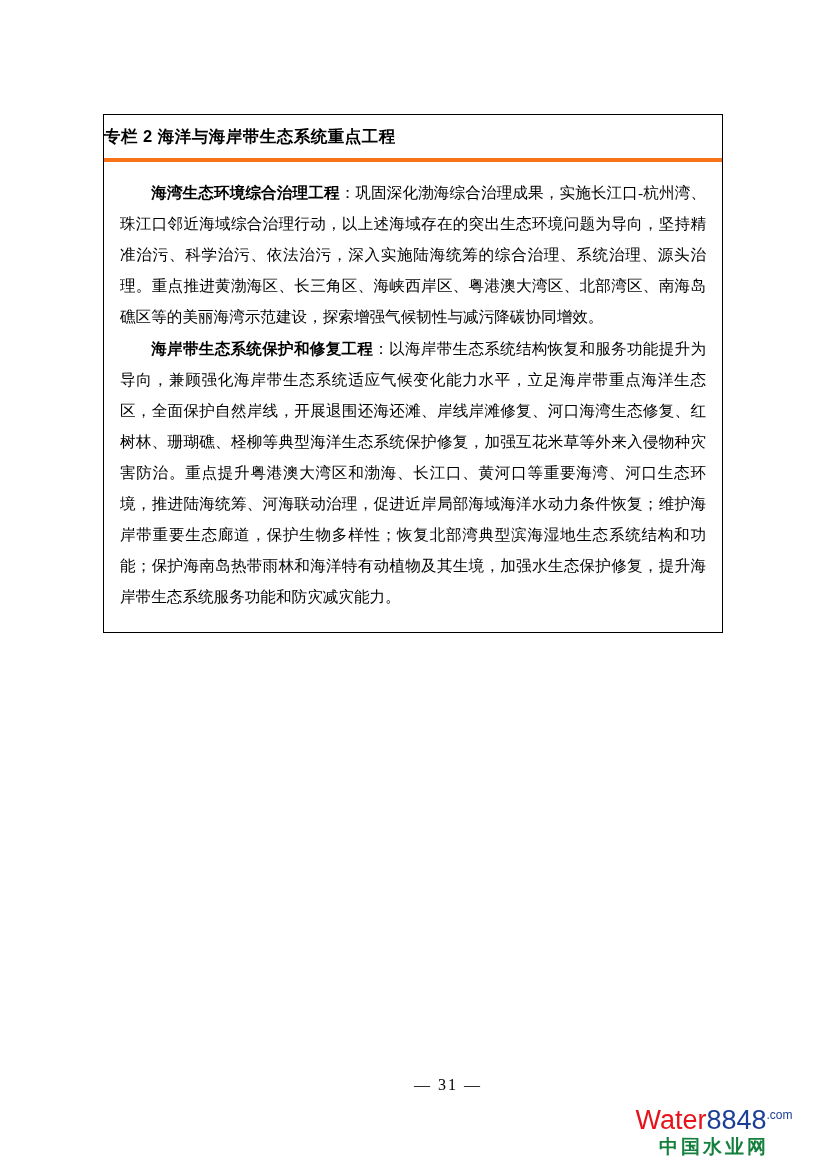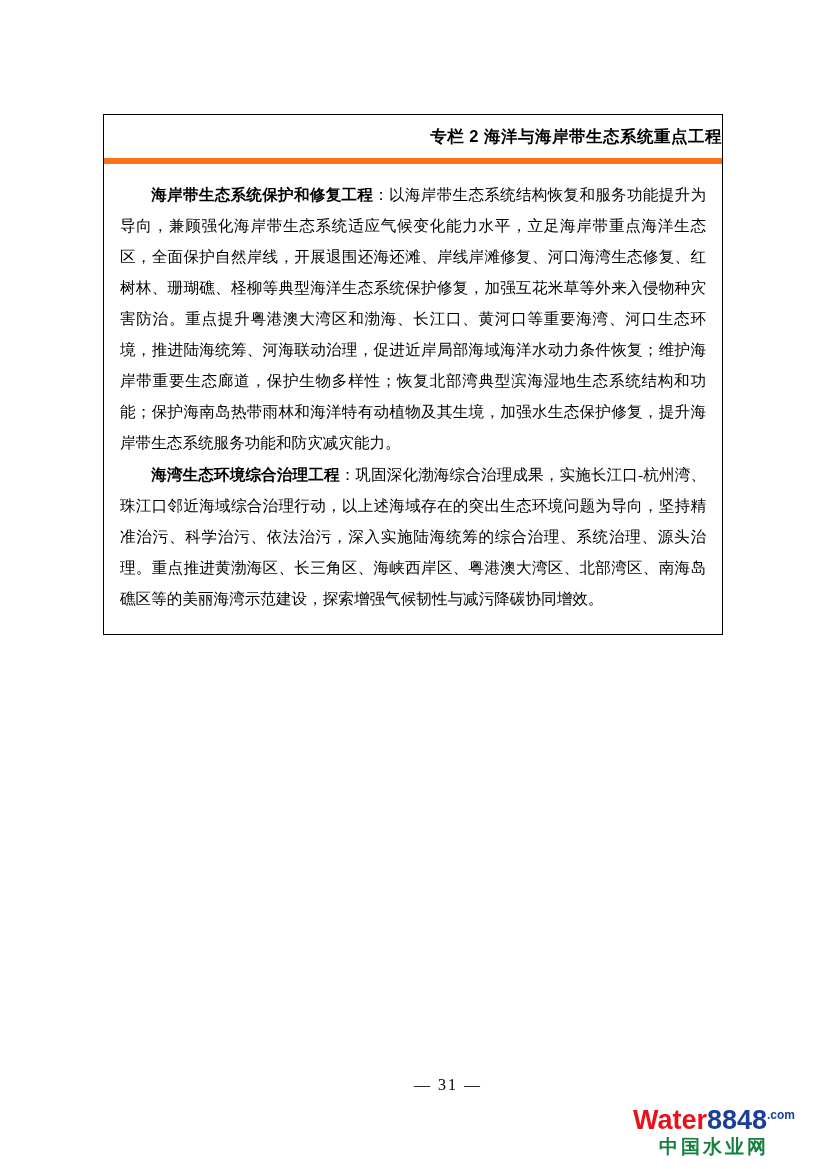--- a/index.html
+++ b/index.html
@@ -25,26 +25,26 @@
   .box {
     position: absolute;
     left: 103px;
     top: 114px;
     width: 620px;
     border: 1px solid #000000;
     box-sizing: border-box;
     background: #ffffff;
   }
   .box-title {
-    text-align: right;
+    text-align: left;
     font-weight: bold;
     font-size: 16.5px;
     letter-spacing: 0.5px;
     padding: 11px 0 10px 0;
-    border-bottom: 6px solid #f97316;
+    border-bottom: 4px solid #f97316;
     font-family: "Liberation Sans", "DejaVu Sans", sans-serif;
   }
   .box-body {
     padding: 15px 16px 20px 16px;
   }
   .para {
     font-size: 15.6px;
     line-height: 31px;
     text-align: justify;
     text-justify: inter-ideograph;
@@ -71,21 +71,21 @@
   .watermark {
     position: absolute;
     right: 14px;
     bottom: 10px;
     width: 196px;
     text-align: center;
     user-select: none;
   }
   .wm-line1 {
     font-family: "Liberation Sans", "DejaVu Sans", sans-serif;
-    font-weight: bold;
+    font-weight: normal;
     font-size: 27px;
     letter-spacing: 0px;
     line-height: 30px;
     color: #e8131a;
     white-space: nowrap;
   }
   .wm-line1 .wm-blue {
     color: #1b3f96;
   }
   .wm-line1 .wm-com {
@@ -106,25 +106,25 @@
 </head>
 <body>
 
 <div class="page">
 
   <div class="box">
     <div class="box-title">专栏 2    海洋与海岸带生态系统重点工程</div>
     <div class="box-body">
 
       <p class="para">
-        <span class="lead">海岸带生态系统保护和修复工程</span><span>：以海岸带生态系统结构恢复和服务功能提升为导向，兼顾强化海岸带生态系统适应气候变化能力水平，立足海岸带重点海洋生态区，全面保护自然岸线，开展退围还海还滩、岸线岸滩修复、河口海湾生态修复、红树林、珊瑚礁、柽柳等典型海洋生态系统保护修复，加强互花米草等外来入侵物种灾害防治。重点提升粤港澳大湾区和渤海、长江口、黄河口等重要海湾、河口生态环境，推进陆海统筹、河海联动治理，促进近岸局部海域海洋水动力条件恢复；维护海岸带重要生态廊道，保护生物多样性；恢复北部湾典型滨海湿地生态系统结构和功能；保护海南岛热带雨林和海洋特有动植物及其生境，加强水生态保护修复，提升海岸带生态系统服务功能和防灾减灾能力。</span>
+        <span class="lead">海湾生态环境综合治理工程</span><span>：巩固深化渤海综合治理成果，实施长江口-杭州湾、珠江口邻近海域综合治理行动，以上述海域存在的突出生态环境问题为导向，坚持精准治污、科学治污、依法治污，深入实施陆海统筹的综合治理、系统治理、源头治理。重点推进黄渤海区、长三角区、海峡西岸区、粤港澳大湾区、北部湾区、南海岛礁区等的美丽海湾示范建设，探索增强气候韧性与减污降碳协同增效。</span>
       </p>
 
       <p class="para">
-        <span class="lead">海湾生态环境综合治理工程</span><span>：巩固深化渤海综合治理成果，实施长江口-杭州湾、珠江口邻近海域综合治理行动，以上述海域存在的突出生态环境问题为导向，坚持精准治污、科学治污、依法治污，深入实施陆海统筹的综合治理、系统治理、源头治理。重点推进黄渤海区、长三角区、海峡西岸区、粤港澳大湾区、北部湾区、南海岛礁区等的美丽海湾示范建设，探索增强气候韧性与减污降碳协同增效。</span>
+        <span class="lead">海岸带生态系统保护和修复工程</span><span>：以海岸带生态系统结构恢复和服务功能提升为导向，兼顾强化海岸带生态系统适应气候变化能力水平，立足海岸带重点海洋生态区，全面保护自然岸线，开展退围还海还滩、岸线岸滩修复、河口海湾生态修复、红树林、珊瑚礁、柽柳等典型海洋生态系统保护修复，加强互花米草等外来入侵物种灾害防治。重点提升粤港澳大湾区和渤海、长江口、黄河口等重要海湾、河口生态环境，推进陆海统筹、河海联动治理，促进近岸局部海域海洋水动力条件恢复；维护海岸带重要生态廊道，保护生物多样性；恢复北部湾典型滨海湿地生态系统结构和功能；保护海南岛热带雨林和海洋特有动植物及其生境，加强水生态保护修复，提升海岸带生态系统服务功能和防灾减灾能力。</span>
       </p>
 
     </div>
   </div>
 
   <div class="page-number">— 31 —</div>
 
   <div class="watermark">
     <div class="wm-line1"><span>Water</span><span class="wm-blue">8848</span><span class="wm-com">.com</span></div>
     <div class="wm-line2">中国水业网</div>

